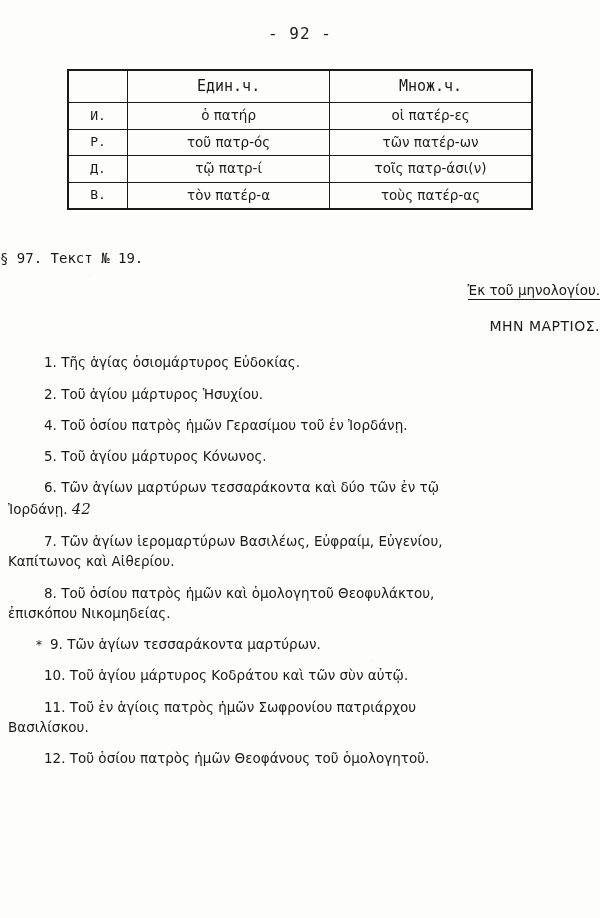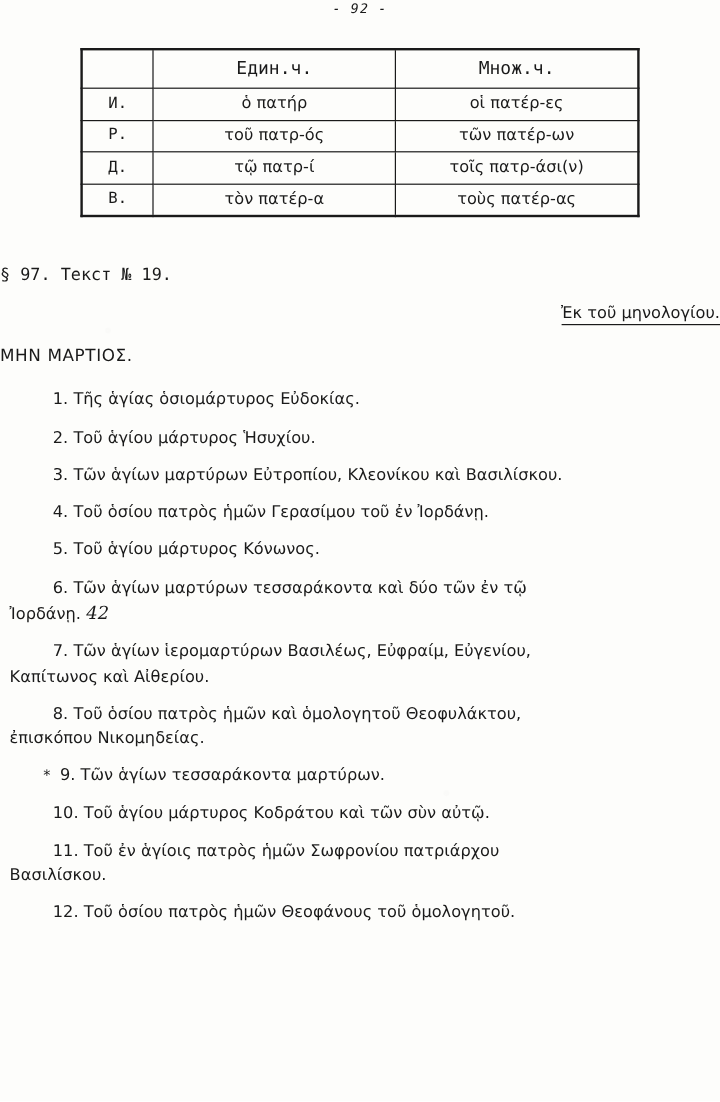--- a/index.html
+++ b/index.html
@@ -22,25 +22,24 @@
     box-sizing: border-box;
     padding: 0;
     
     background:
       radial-gradient(circle at 15% 30%, rgba(0,0,0,0.012) 0 2px, transparent 3px),
       radial-gradient(circle at 62% 72%, rgba(0,0,0,0.012) 0 2px, transparent 3px),
       #fdfdfb;
   }
   .page-number {
     text-align: center;
-    font-size: 11px;
+    font-size: 16px;
     letter-spacing: 1px;
-    padding-top: 1px;
+    padding-top: 24px;
     color: #1a1a1a;
-    font-style: italic;
   }
 
   
   .table-wrap {
     margin: 26px auto 0 auto;
     width: 466px;
   }
   table.decl {
     border-collapse: collapse;
     width: 100%;
@@ -80,21 +79,21 @@
   .subtitle {
     text-align: right;
     margin-top: 16px;
     font-size: 14px;
   }
   .subtitle .u {
     border-bottom: 1px solid #1a1a1a;
     padding-bottom: 1px;
   }
   .month-head {
-    text-align: left;
+    text-align: right;
     margin-top: 20px;
     font-size: 14px;
     letter-spacing: 0.5px;
   }
   .entries {
     margin: 18px 24px 0 26px;
     font-size: 13.5px;
   }
   .entry {
     margin-bottom: 11px;
@@ -167,23 +166,20 @@
   <div class="entries">
 
     <div class="entry greek">
       <span>1. Τῆς ἁγίας ὁσιομάρτυρος Εὐδοκίας.</span>
     </div>
 
     <div class="entry greek">
       <span>2. Τοῦ ἁγίου μάρτυρος Ἡσυχίου.</span>
     </div>
 
-    <div class="entry greek">
-      <span>3. Τῶν ἁγίων μαρτύρων Εὐτροπίου, Κλεονίκου καὶ Βασιλίσκου.</span>
-    </div>
 
     <div class="entry greek">
       <span>4. Τοῦ ὁσίου πατρὸς ἡμῶν Γερασίμου  τοῦ ἐν Ἰορδάνῃ.</span>
     </div>
 
     <div class="entry greek">
       <span>5. Τοῦ ἁγίου μάρτυρος Κόνωνος.</span>
     </div>
 
     <div class="entry greek">

